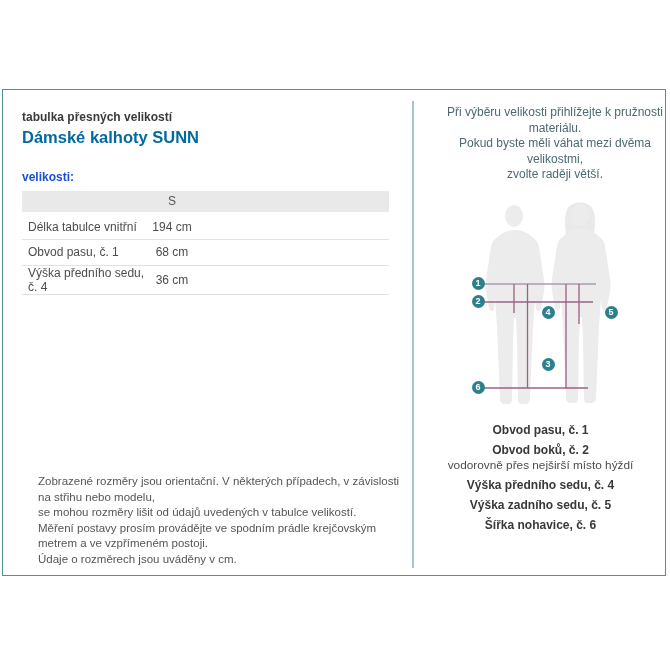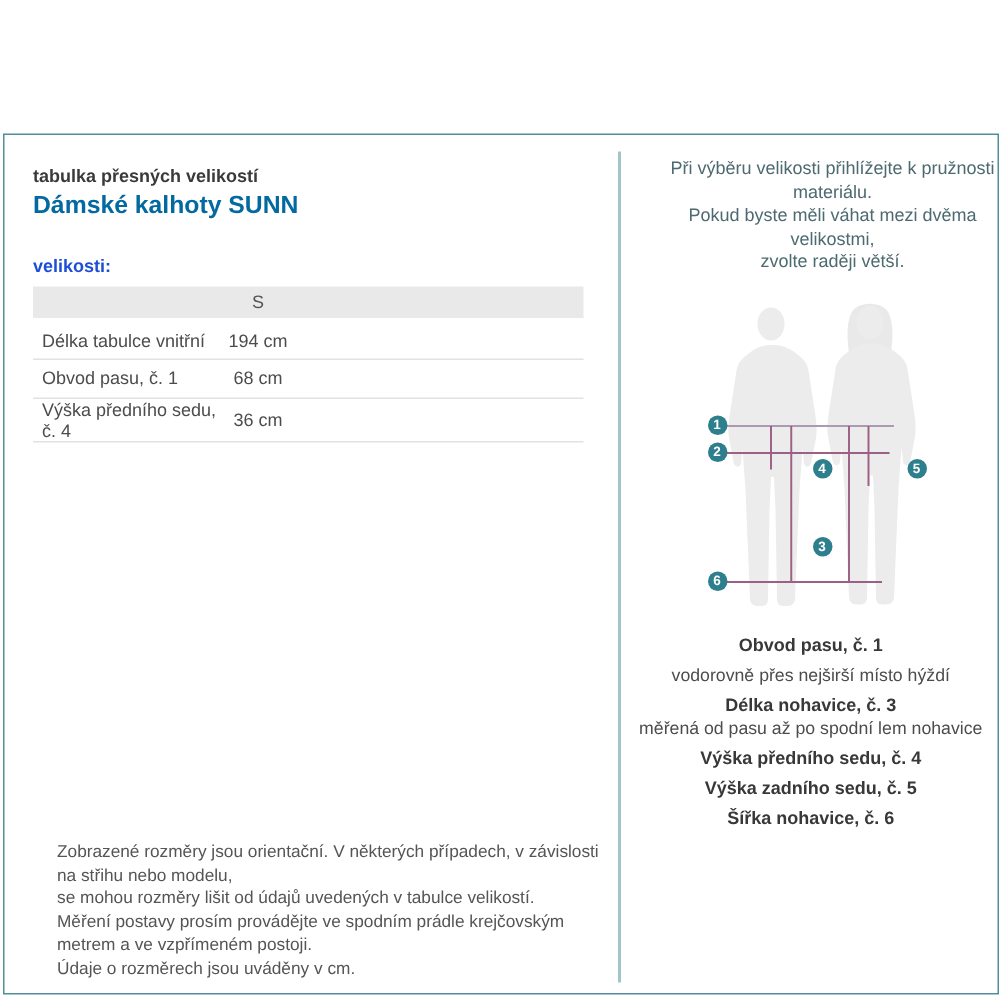--- a/index.html
+++ b/index.html
@@ -3,21 +3,21 @@
 <meta charset="utf-8">
 <style>
   * { margin: 0; padding: 0; box-sizing: border-box; }
   html, body {
     width: 670px; height: 670px; background: #ffffff;
     font-family: "Liberation Sans", sans-serif;
     color: #4c4c4c;
   }
   .frame {
     position: absolute; left: 2px; top: 89px;
-    width: 664px; height: 574px;
+    width: 664px; height: 487px;
     border: 1px solid #4e8f9a; background: #fff;
   }
   .divider {
     position: absolute; left: 409px; top: 11px; bottom: 7px;
     width: 2px; background: #a2c5cb;
   }
   
   .left-panel { position: absolute; left: 19px; top: 0; bottom: 0; width: 369px; }
   .eyebrow { margin-top: 20px; font-size: 12px; font-weight: bold; color: #3a3a3a; }
   .product-title { margin-top: 4px; font-size: 16.5px; font-weight: bold; color: #0369a1; }
@@ -139,25 +139,22 @@
       <div class="marker" style="left:126.5px; top:110.5px;">4</div>
       <div class="marker" style="left:189.5px; top:110.5px;">5</div>
       <div class="marker" style="left:56.5px; top:185.5px;">6</div>
     </div>
 
     <div class="measure-list">
       <div class="measure-group">
         <div class="measure-title">Obvod pasu, č. 1</div>
       </div>
       <div class="measure-group">
+        <div class="measure-title">Obvod boků, č. 2</div>
         <div class="measure-desc">vodorovně přes nejširší místo hýždí</div>
-      </div>
-      <div class="measure-group">
-        <div class="measure-title">Délka nohavice, č. 3</div>
-        <div class="measure-desc">měřená od pasu až po spodní lem nohavice</div>
       </div>
       <div class="measure-group">
         <div class="measure-title">Výška předního sedu, č. 4</div>
 
       </div>
       <div class="measure-group">
         <div class="measure-title">Výška zadního sedu, č. 5</div>
 
       </div>
       <div class="measure-group">

